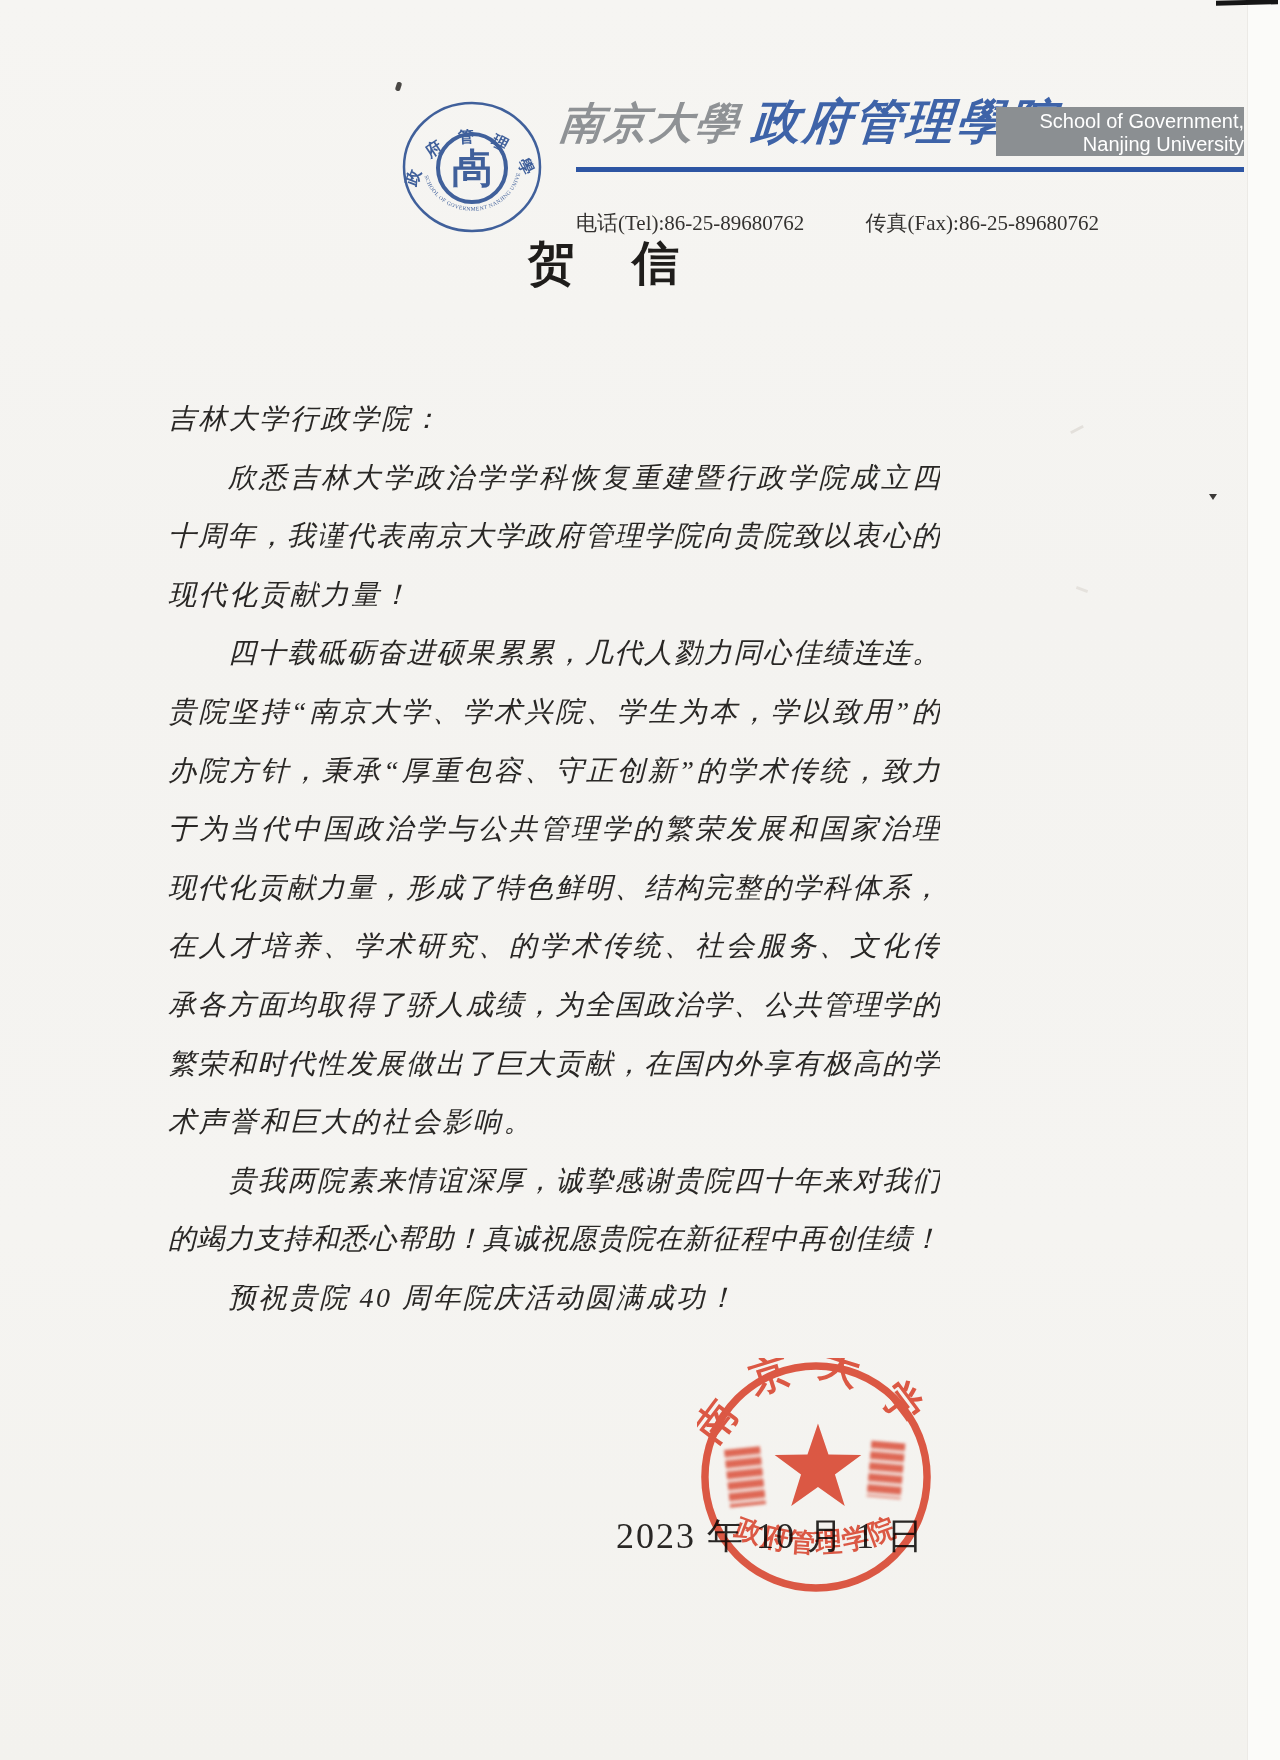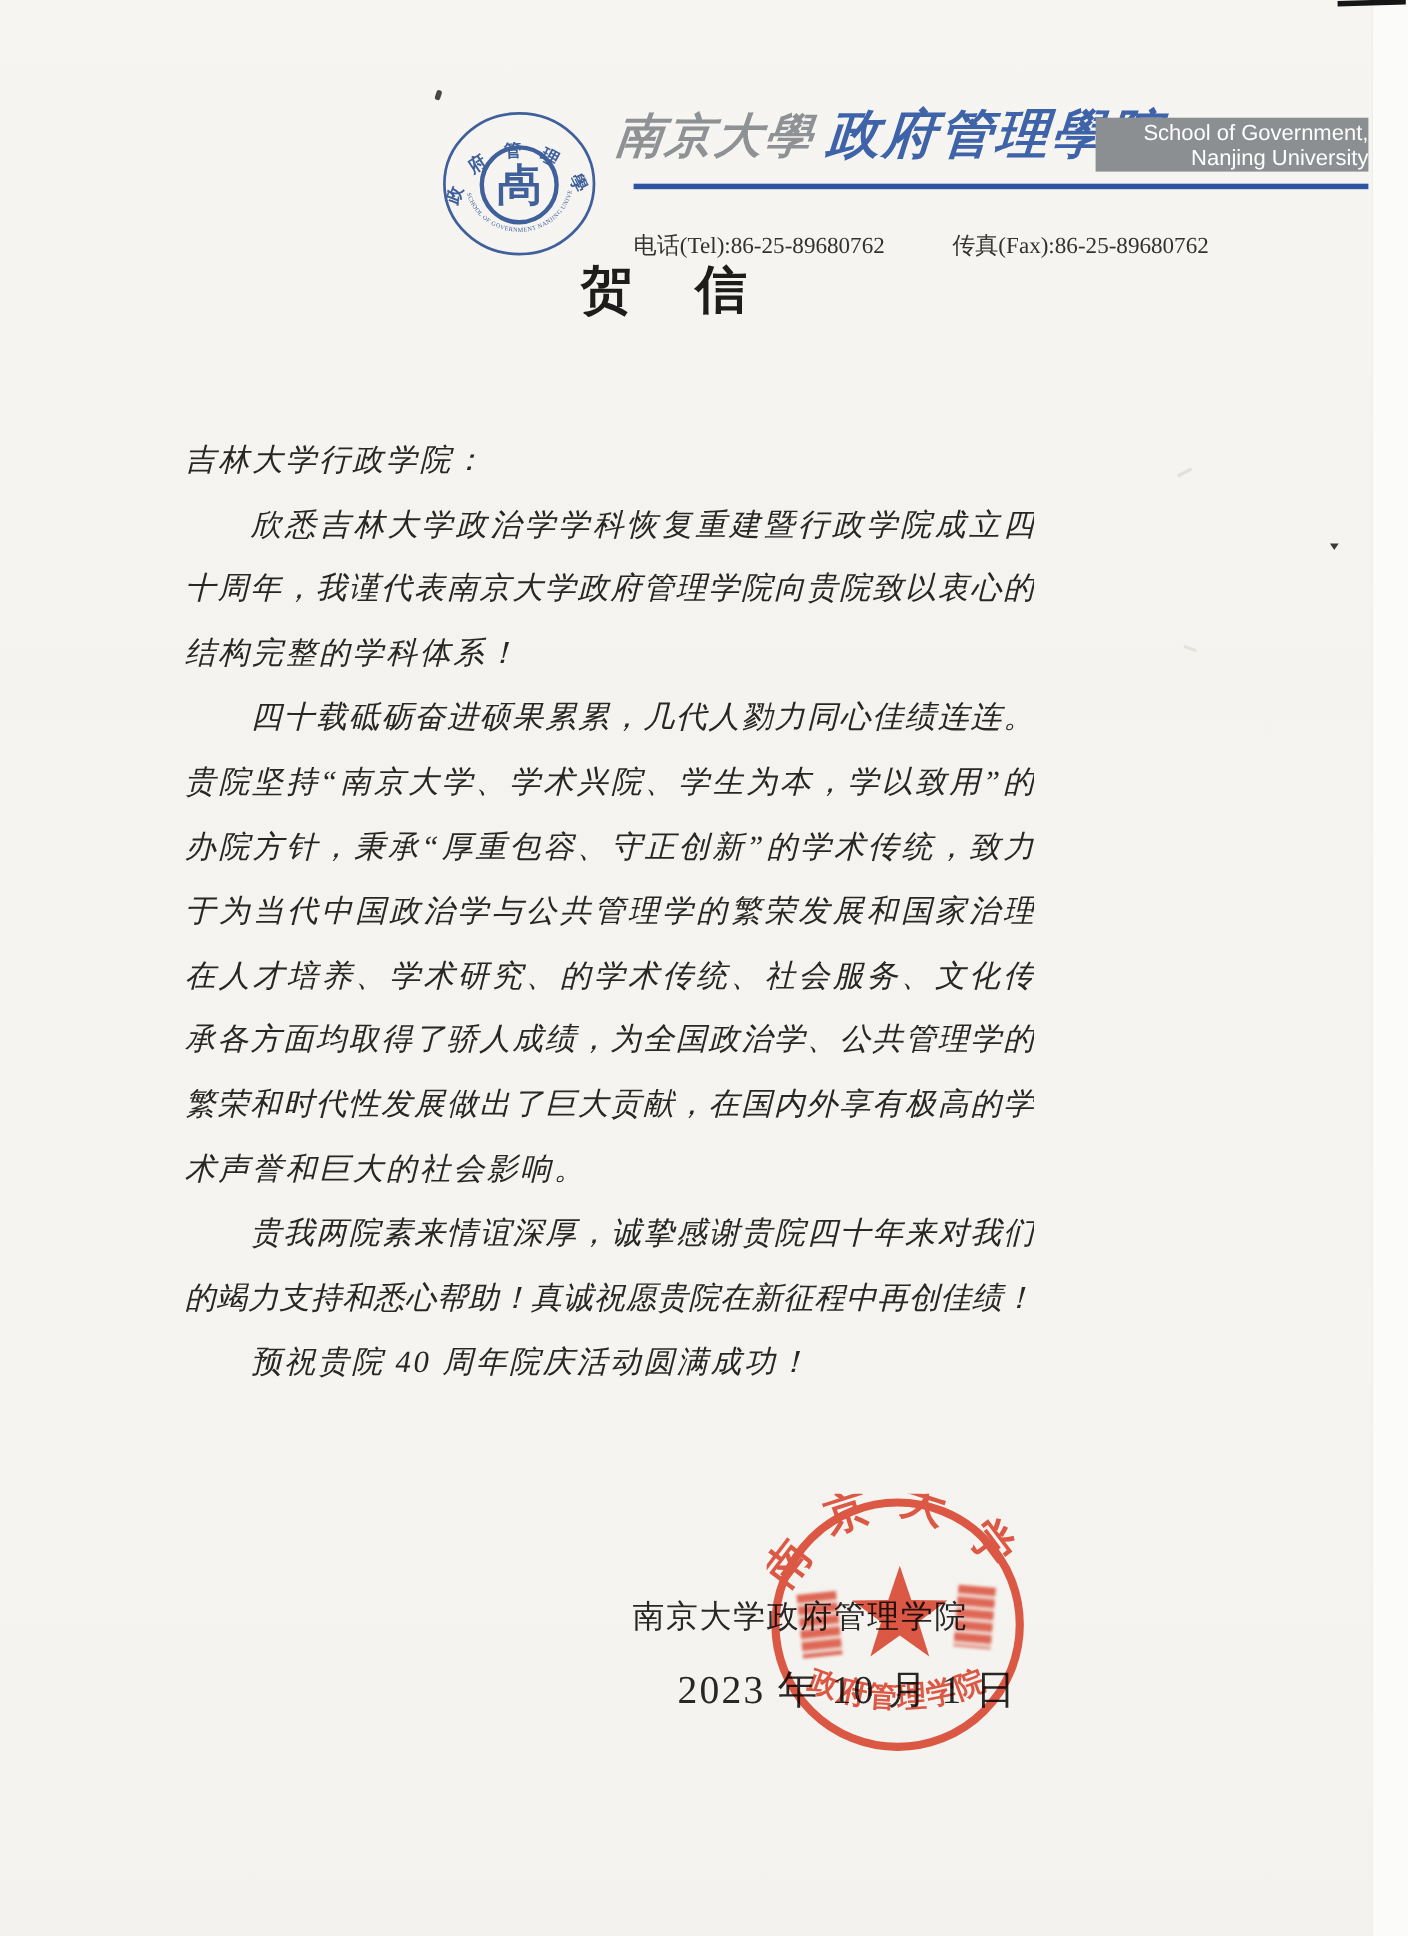--- a/index.html
+++ b/index.html
@@ -88,35 +88,35 @@
     <span>电话(Tel):86-25-89680762</span>
     <span class="fax">传真(Fax):86-25-89680762</span>
   </div>
 
   <div class="title">贺信</div>
 
   <div class="letter" id="letter-body">
       <div class="line">吉林大学行政学院：</div>
       <div class="line fill indent">欣悉吉林大学政治学学科恢复重建暨行政学院成立四</div>
       <div class="line fill">十周年，我谨代表南京大学政府管理学院向贵院致以衷心的</div>
-      <div class="line">结构完整的学科体系！</div>
+      <div class="line">现代化贡献力量！</div>
       <div class="line fill indent">四十载砥砺奋进硕果累累，几代人勠力同心佳绩连连。</div>
       <div class="line fill">贵院坚持“南京大学、学术兴院、学生为本，学以致用”的</div>
       <div class="line fill">办院方针，秉承“厚重包容、守正创新”的学术传统，致力</div>
       <div class="line fill">于为当代中国政治学与公共管理学的繁荣发展和国家治理</div>
+      <div class="line fill">现代化贡献力量，形成了特色鲜明、结构完整的学科体系，</div>
       <div class="line fill">在人才培养、学术研究、的学术传统、社会服务、文化传</div>
       <div class="line fill">承各方面均取得了骄人成绩，为全国政治学、公共管理学的</div>
       <div class="line fill">繁荣和时代性发展做出了巨大贡献，在国内外享有极高的学</div>
       <div class="line">术声誉和巨大的社会影响。</div>
       <div class="line fill indent">贵我两院素来情谊深厚，诚挚感谢贵院四十年来对我们</div>
       <div class="line fill">的竭力支持和悉心帮助！真诚祝愿贵院在新征程中再创佳绩！</div>
       <div class="line indent">预祝贵院 40 周年院庆活动圆满成功！</div>
     </div>
 
-  <div class="sig-org">南京大学政府管理学院</div>
   <div class="sig-date">2023 年 10 月 1 日</div>
 
   <div class="seal">
     <svg viewBox="0 0 240 240" xmlns="http://www.w3.org/2000/svg">
       <circle cx="120" cy="120" r="112" fill="none" stroke="#e2452e" stroke-width="7.5"></circle>
       <path id="seal-top-arc" d="M 22,160 A 104 104 0 1 1 218,160" fill="none"></path>
       <path id="seal-bot-arc" d="M 34,176 A 200 200 0 0 0 206,176" fill="none"></path>
       <text font-size="40" font-weight="bold" fill="#e2452e" letter-spacing="24" text-anchor="middle">
         <textPath href="#seal-top-arc" startOffset="50%">南京大学</textPath>
       </text>

